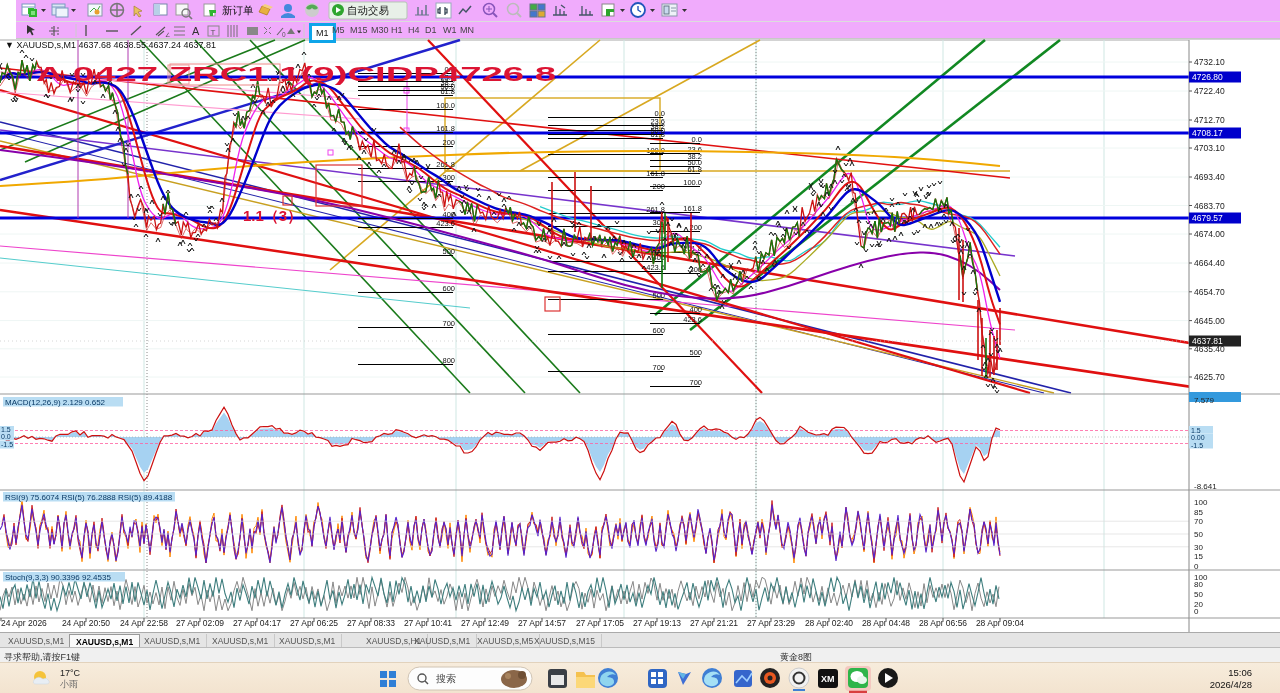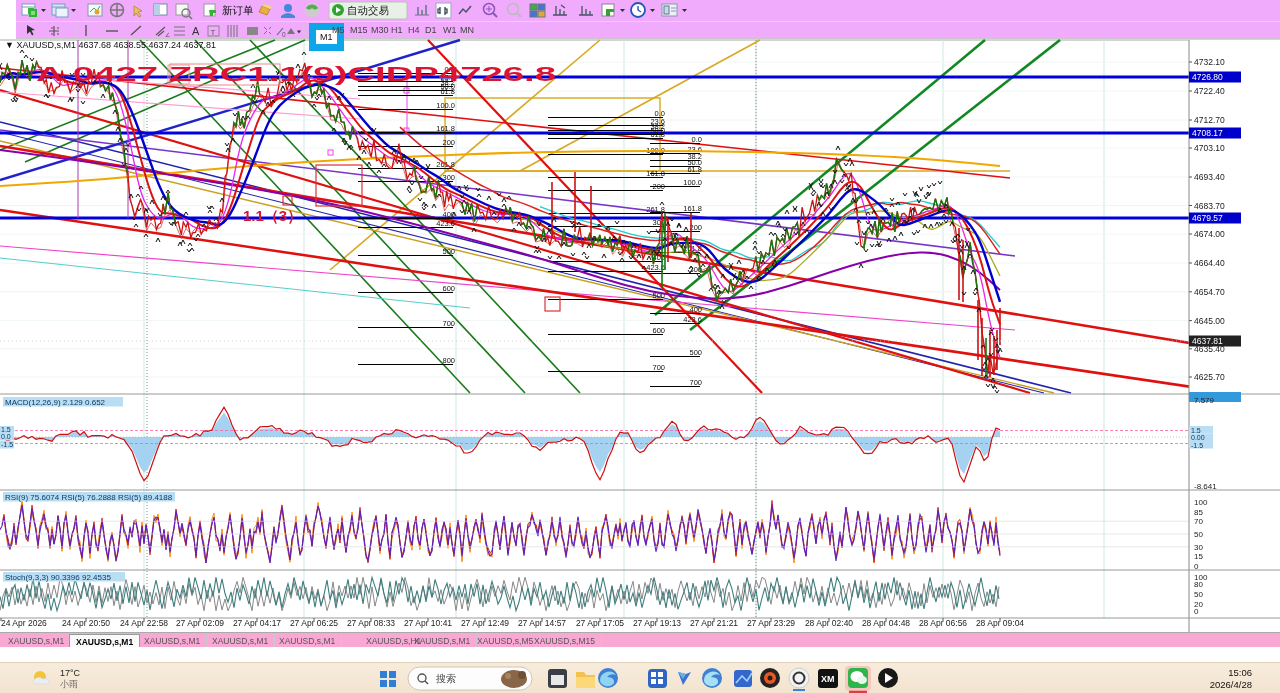--- a/index.html
+++ b/index.html
@@ -1,23 +1,23 @@
 <!DOCTYPE html>
 <html><head><meta charset="utf-8">
 <style>
 * { margin:0; padding:0; box-sizing:border-box; }
 html,body { width:1280px; height:693px; overflow:hidden; font-family:"Liberation Sans", sans-serif; }
 #page { position:relative; width:1280px; height:693px; background:#fff; }
 .tb { position:absolute; left:16px; width:1280px; background:#f0abfc; }
 #tb1 { top:0; height:22px; border-bottom:1px solid #dcdcdc; }
 #tb2 { top:22px; height:17px; border-bottom:1px solid #c8c8c8; }
 .tf { position:absolute; top:1px; font-size:9px; color:#444; padding:2px 4px; }
-.tf.on { background:#fff; border:7px solid #0ea5e9; color:#111;text-align:center; }
+.tf.on { background:#fff; border:3px solid #0ea5e9; color:#111;text-align:center; }
 #chart { position:absolute; top:0; left:0; }
-#tabs { position:absolute; top:632px; left:0; width:1280px; height:15px; background:#f9a8d4; border-top:1px solid #aaa; }
+#tabs { position:absolute; top:632px; left:0; width:1280px; height:15px; background:#e5e5e5; border-top:1px solid #aaa; }
 .tab { position:absolute; top:1px; height:13px; font-size:8.5px; color:#555; padding:2px 6px 0; border-right:1px solid #c9c9c9; white-space:nowrap; }
 .tab.on { background:#fafafa; border:1px solid #999; border-bottom:none; color:#000; font-weight:bold; }
 #status { position:absolute; top:647px; left:0; width:1280px; height:15px; background:#f0f0f0; border-top:1px solid #bbb; font-size:9px; color:#333; }
 #taskbar { position:absolute; top:662px; left:0; width:1280px; height:43px; background:linear-gradient(#f7ecdc,#f1e0ca); border-top:1px solid #e2d2bc; }
 #wm { position:absolute; top:640px; left:1014px; width:266px; height:32px; color:#fff; font-size:23px; font-weight:bold; letter-spacing:1px; text-shadow:2px 2px 1px rgba(70,70,70,0.65), -1px -1px 0 rgba(130,130,130,0.4), 1px -1px 0 rgba(130,130,130,0.25), -1px 1px 0 rgba(130,130,130,0.25); white-space:nowrap; }
 </style></head>
 <body>
 <div id="page">
 
 <svg id="chart" width="1280" height="693" viewBox="0 0 1280 693">
@@ -823,20 +823,24 @@
 <span class="tab on" style="left:69px">XAUUSD,s,M1</span>
 <span class="tab" style="left:138px">XAUUSD,s,M1</span>
 <span class="tab" style="left:206px">XAUUSD,s,M1</span>
 <span class="tab" style="left:273px">XAUUSD,s,M1</span>
 <span class="tab" style="left:360px">XAUUSD,s,H1</span>
 <span class="tab" style="left:408px">XAUUSD,s,M1</span>
 <span class="tab" style="left:471px">XAUUSD,s,M5</span>
 <span class="tab" style="left:528px">XAUUSD,s,M15</span>
 </div>
 
+<div id="status">
+<span style="position:absolute;left:4px;top:3px">寻求帮助,请按F1键</span>
+<span style="position:absolute;left:780px;top:3px">黄金8图</span>
+</div>
 
 <div id="taskbar">
 <svg width="1280" height="31" style="position:absolute;top:0;left:0">
  <circle cx="40" cy="14" r="6" fill="#f5c33a"></circle>
         <path d="M34 17 q4 -5 9 -1 q4 -2 6 2 q1 3 -3 3 h-10 q-4 0 -2 -4" fill="#e8eef4" stroke="#c8d4e0" stroke-width="0.5"></path>
  <text x="60" y="13" font-size="9" fill="#222">17°C</text>
  <text x="60" y="24" font-size="9" fill="#666">小雨</text>
  <g>
   <rect x="380" y="8" width="7" height="7" fill="#2f7fd6"></rect>
           <rect x="389" y="8" width="7" height="7" fill="#2f7fd6"></rect>

